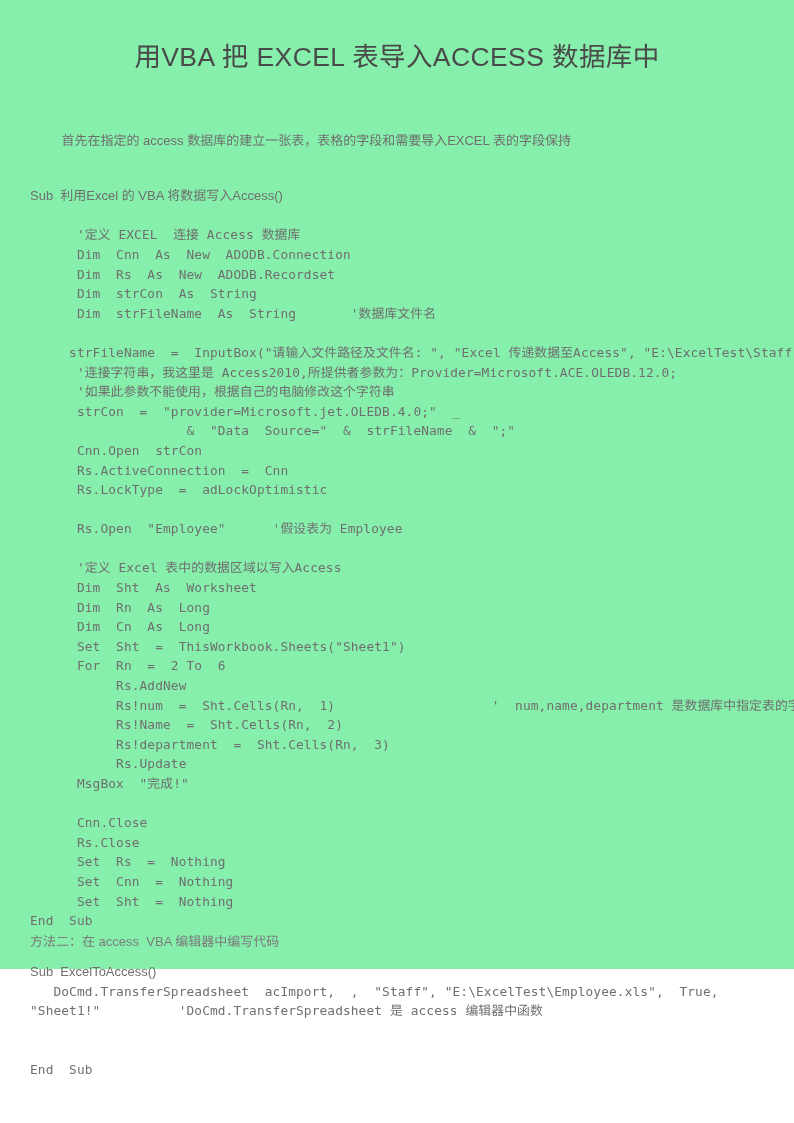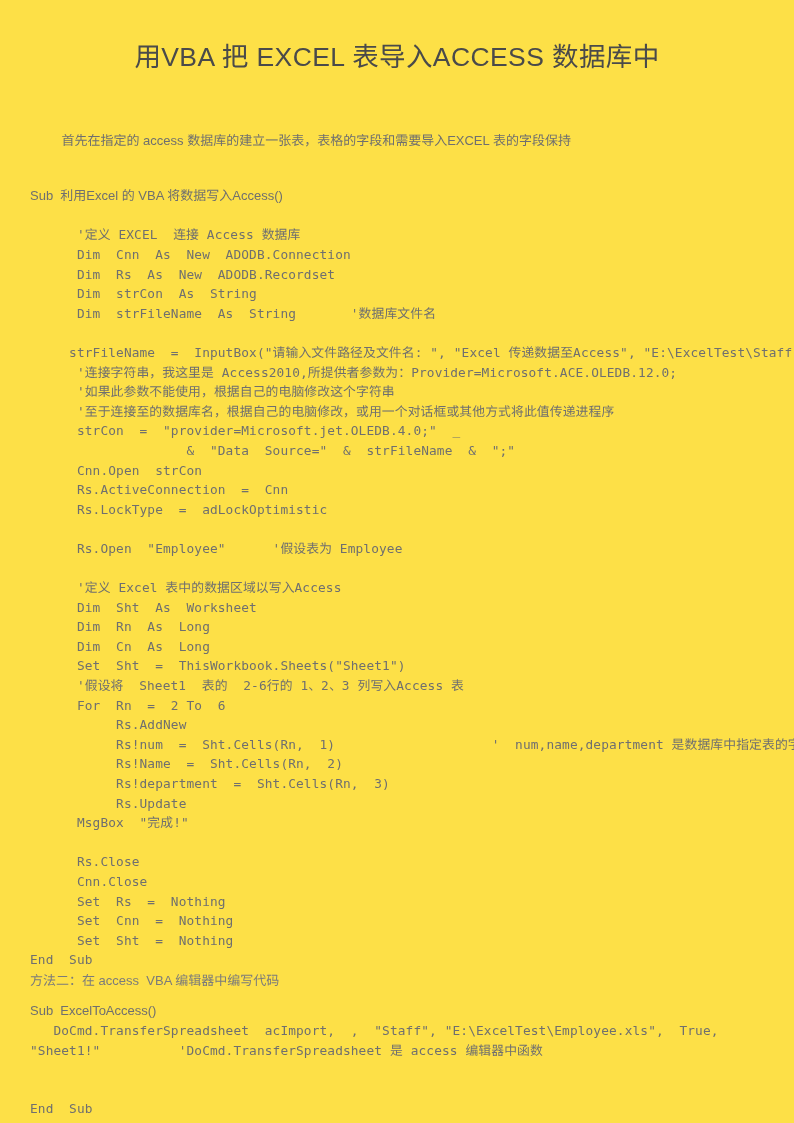--- a/index.html
+++ b/index.html
@@ -13,23 +13,23 @@
     height: 1123px;
     overflow: hidden;
     font-family: "Liberation Sans", "DejaVu Sans", sans-serif;
     color: #6a6a6a;
     -webkit-font-smoothing: antialiased;
   }
 
   .page {
     position: relative;
     width: 794px;
-    height: 1123px;
+    height: 969px;
     box-sizing: border-box;
-    background: #fde047;
+    background: #86efac;
   }
 
   .content {
     position: absolute;
     left: 0;
     top: 0;
     width: 794px;
   }
 
   
@@ -122,45 +122,43 @@
       <pre class="code-line"></pre>
       <pre class="code-line">      '定义 EXCEL  连接 Access 数据库</pre>
       <pre class="code-line">      Dim  Cnn  As  New  ADODB.Connection</pre>
       <pre class="code-line">      Dim  Rs  As  New  ADODB.Recordset</pre>
       <pre class="code-line">      Dim  strCon  As  String</pre>
       <pre class="code-line">      Dim  strFileName  As  String       '数据库文件名</pre>
       <pre class="code-line blank"></pre>
       <pre class="code-line">     strFileName  =  InputBox("请输入文件路径及文件名: ", "Excel 传递数据至Access", "E:\ExcelTest\Staff.mdb")</pre>
       <pre class="code-line">      '连接字符串，我这里是 Access2010,所提供者参数为：Provider=Microsoft.ACE.OLEDB.12.0;</pre>
       <pre class="code-line">      '如果此参数不能使用，根据自己的电脑修改这个字符串</pre>
-      <pre class="code-line">      '至于连接至的数据库名，根据自己的电脑修改，或用一个对话框或其他方式将此值传递进程序</pre>
       <pre class="code-line">      strCon  =  "provider=Microsoft.jet.OLEDB.4.0;"  _</pre>
       <pre class="code-line">                    &amp;  "Data  Source="  &amp;  strFileName  &amp;  ";"</pre>
       <pre class="code-line">      Cnn.Open  strCon</pre>
       <pre class="code-line">      Rs.ActiveConnection  =  Cnn</pre>
       <pre class="code-line">      Rs.LockType  =  adLockOptimistic</pre>
       <pre class="code-line blank"></pre>
       <pre class="code-line">      Rs.Open  "Employee"      '假设表为 Employee</pre>
       <pre class="code-line blank"></pre>
       <pre class="code-line">      '定义 Excel 表中的数据区域以写入Access</pre>
       <pre class="code-line">      Dim  Sht  As  Worksheet</pre>
       <pre class="code-line">      Dim  Rn  As  Long</pre>
       <pre class="code-line">      Dim  Cn  As  Long</pre>
       <pre class="code-line">      Set  Sht  =  ThisWorkbook.Sheets("Sheet1")</pre>
-      <pre class="code-line">      '假设将  Sheet1  表的  2-6行的 1、2、3 列写入Access 表</pre>
       <pre class="code-line">      For  Rn  =  2 To  6</pre>
       <pre class="code-line">           Rs.AddNew</pre>
       <pre class="code-line">           Rs!num  =  Sht.Cells(Rn,  1)                    '  num,name,department 是数据库中指定表的字段</pre>
       <pre class="code-line">           Rs!Name  =  Sht.Cells(Rn,  2)</pre>
       <pre class="code-line">           Rs!department  =  Sht.Cells(Rn,  3)</pre>
       <pre class="code-line">           Rs.Update</pre>
       <pre class="code-line">      MsgBox  "完成!"</pre>
       <pre class="code-line blank"></pre>
+      <pre class="code-line">      Cnn.Close</pre>
       <pre class="code-line">      Rs.Close</pre>
-      <pre class="code-line">      Cnn.Close</pre>
       <pre class="code-line">      Set  Rs  =  Nothing</pre>
       <pre class="code-line">      Set  Cnn  =  Nothing</pre>
       <pre class="code-line">      Set  Sht  =  Nothing</pre>
       <pre class="code-line">End  Sub</pre>
     </div>
 
     <p class="note-line">方法二：在 access  VBA 编辑器中编写代码</p>
 
     <div class="spacer-sm"></div>
 

